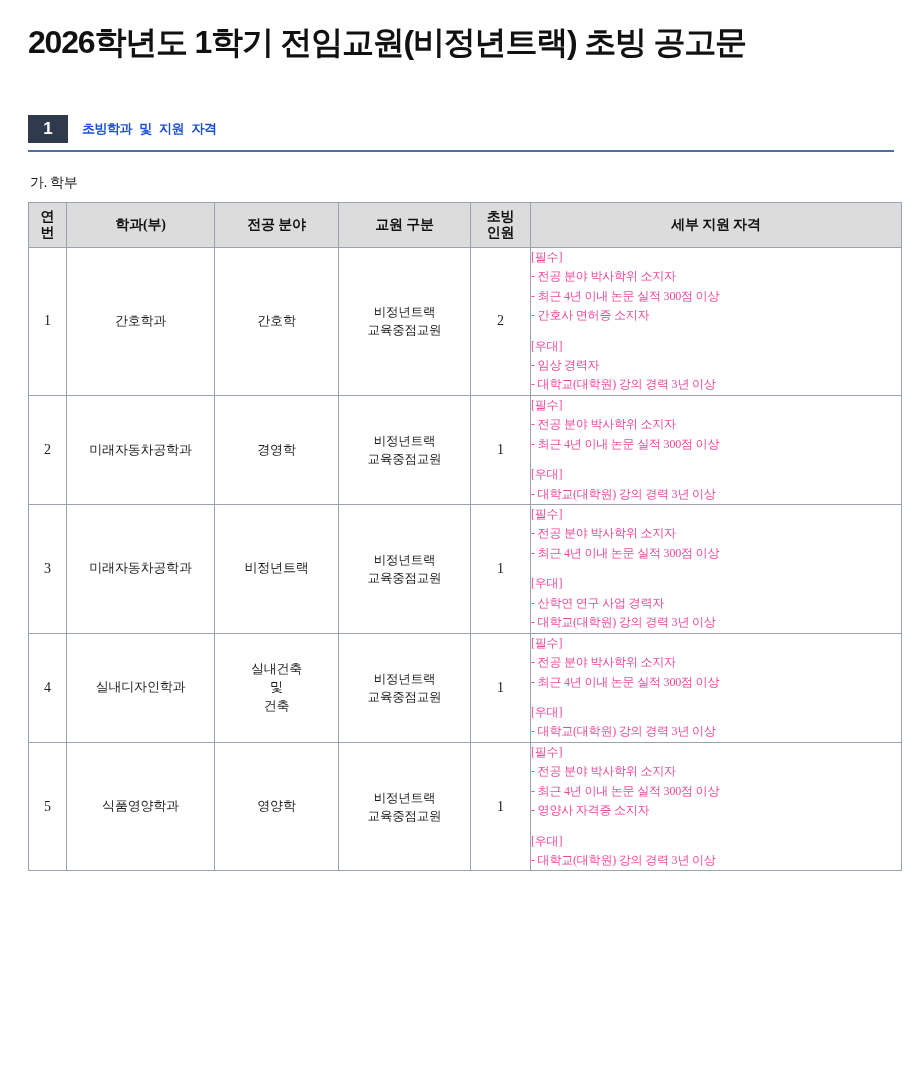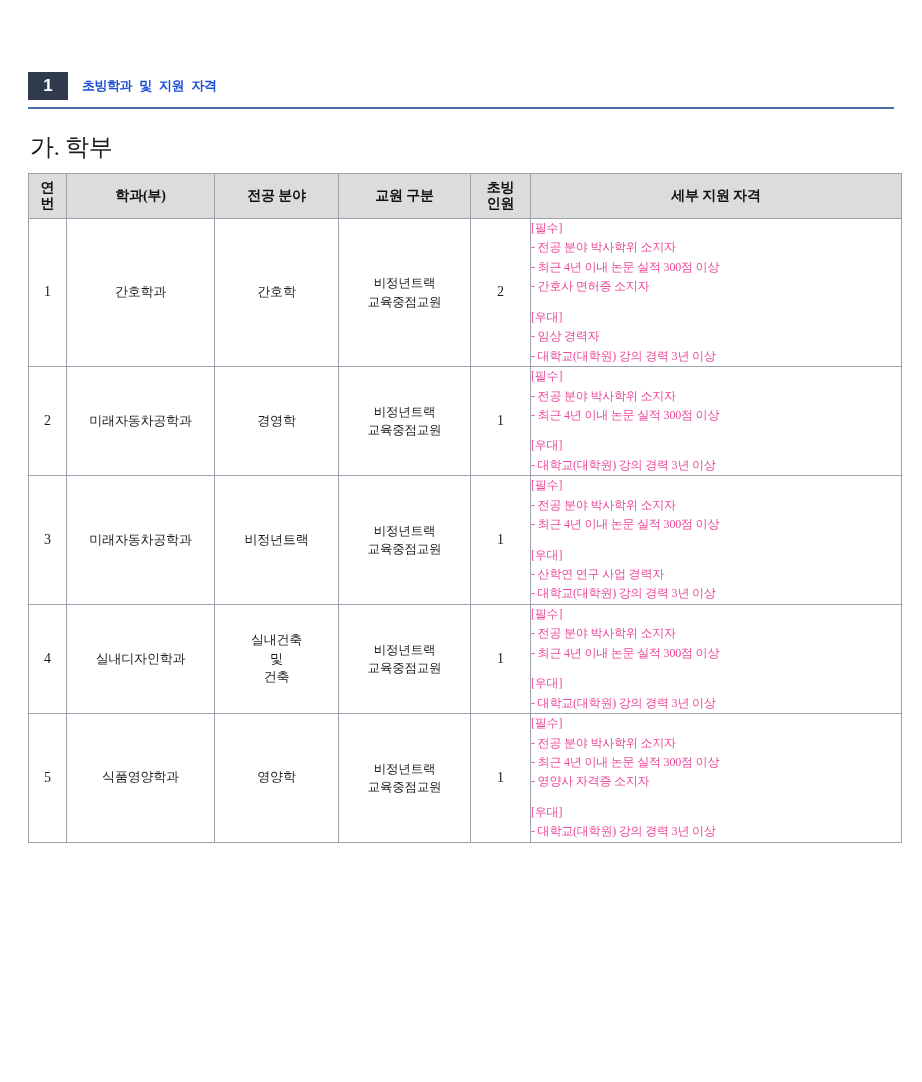--- a/index.html
+++ b/index.html
@@ -63,21 +63,21 @@
   }
   .section-rule {
     margin: 7px 4px 0 4px;
     height: 2px;
     background: #4a6fa5;
   }
 
   
   .sub-label {
     margin: 22px 0 10px 6px;
-    font-size: 24px;
+    font-size: 14px;
     letter-spacing: -0.3px;
     color: #1a1a1a;
   }
 
   
   table.jobs {
     border-collapse: collapse;
     width: 874px;
     margin-left: 4px;
     table-layout: fixed;
@@ -138,20 +138,21 @@
     display: block;
     height: 11px;
   }
   .multi-line span { display: block; }
 </style>
 </head>
 <body>
 
 <div class="page">
 
+  <h1 class="doc-title">2026학년도  1학기  전임교원(비정년트랙)  초빙  공고문</h1>
 
   <div class="section-head">
     <div class="section-num">1</div>
     <div class="section-title">초빙학과  및  지원  자격</div>
   </div>
   <div class="section-rule"></div>
 
   <div class="sub-label">가.  학부</div>
 
   <table class="jobs">

